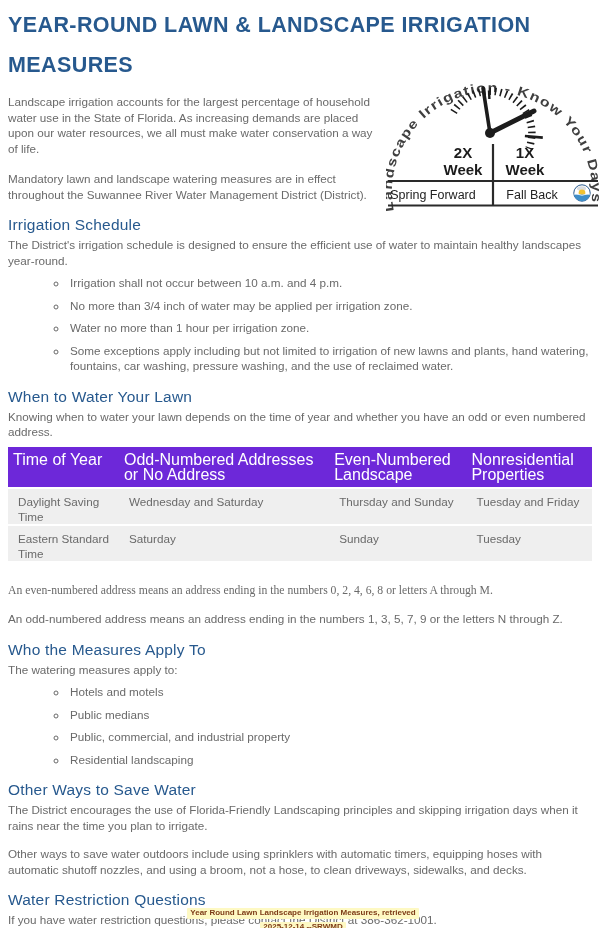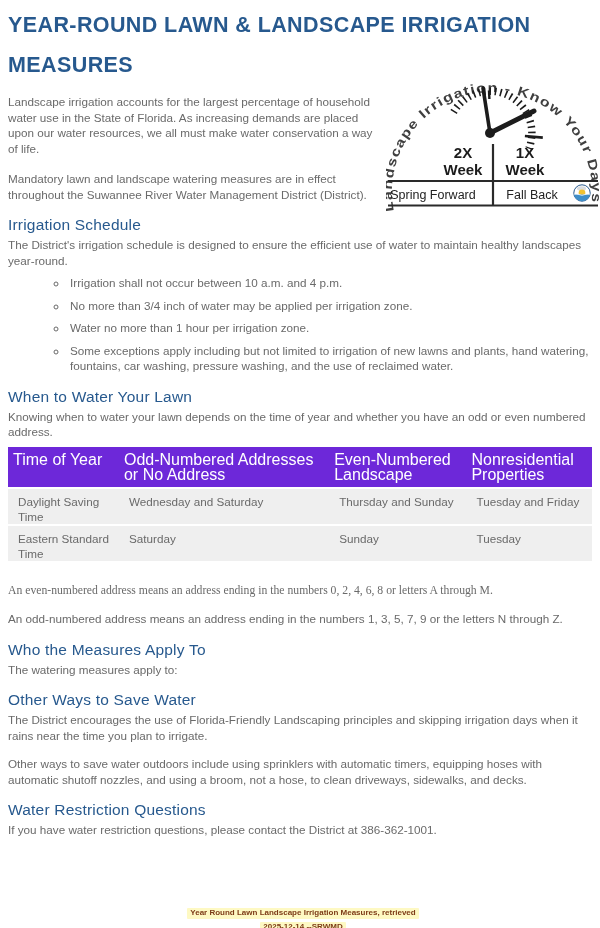--- a/index.html
+++ b/index.html
@@ -115,20 +115,26 @@
       </tbody>
     </table>
 
     <p class="note-1">An even-numbered address means an address ending in the numbers 0, 2, 4, 6, 8 or letters A through M.</p>
     <p class="note-2">An odd-numbered address means an address ending in the numbers 1, 3, 5, 7, 9 or the letters N through Z.</p>
   </section>
 
   <section>
     <h2>Who the Measures Apply To</h2>
     <p>The watering measures apply to:</p>
+    <ul>
+      <li>Hotels and motels</li>
+      <li>Public medians</li>
+      <li>Public, commercial, and industrial property</li>
+      <li>Residential landscaping</li>
+    </ul>
   </section>
 
   <section>
     <h2>Other Ways to Save Water</h2>
     <p>The District encourages the use of Florida-Friendly Landscaping principles and skipping irrigation days when it rains near the time you plan to irrigate.</p>
     <p class="para-gap">Other ways to save water outdoors include using sprinklers with automatic timers, equipping hoses with automatic shutoff nozzles, and using a broom, not a hose, to clean driveways, sidewalks, and decks.</p>
   </section>
 
   <section>
     <h2>Water Restriction Questions</h2>

